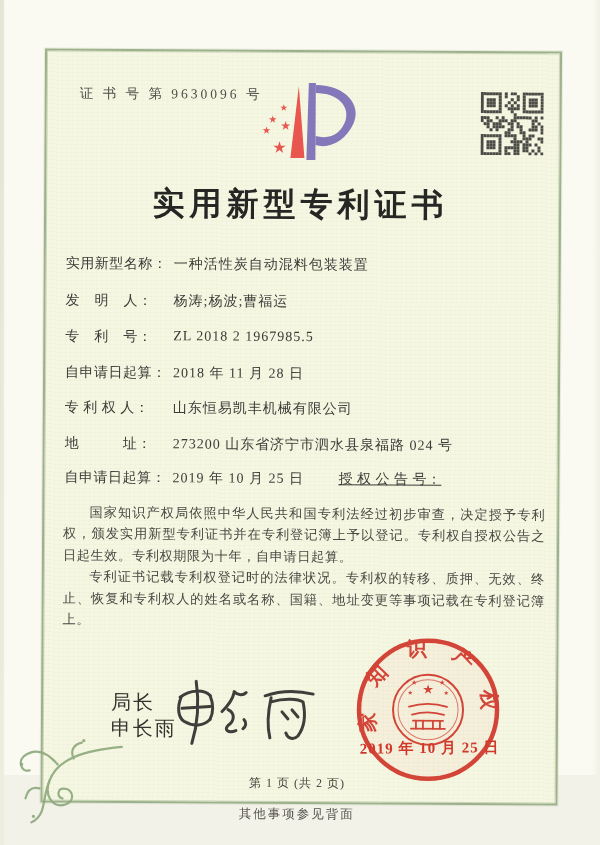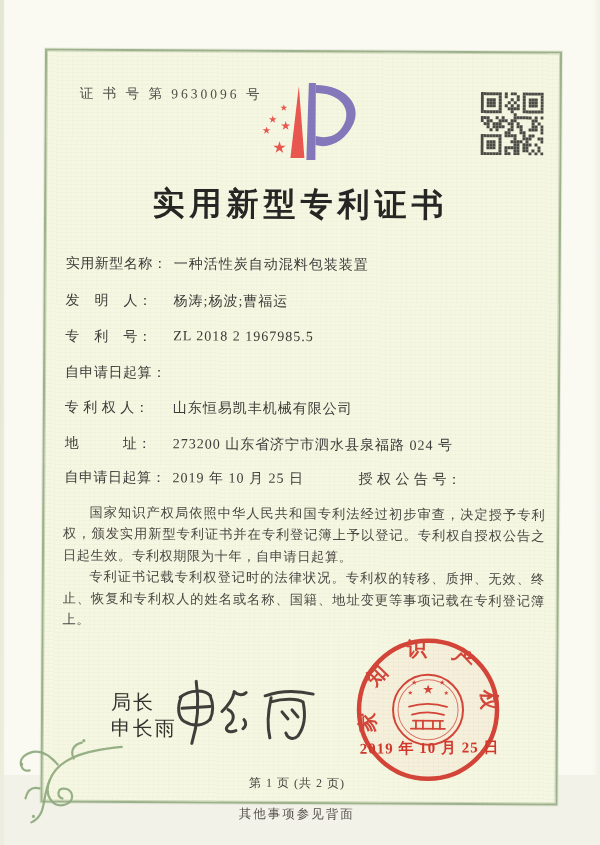--- a/index.html
+++ b/index.html
@@ -38,21 +38,21 @@
   }
   .row{
     position:absolute;left:65px;width:482px;display:flex;
     font-size:14px;color:#3c3b38;white-space:nowrap;
   }
   .row .lbl{width:108px;flex:none;letter-spacing:.5px;}
   .row .val{letter-spacing:1px;}
   .r0{top:256px}.r1{top:293px}.r2{top:329px}.r3{top:365px}.r4{top:400px}.r5{top:436px}
   .grant{top:470px}
   .grant .val1{width:166px;flex:none;}
-  .grant .lbl2{width:114px;flex:none;margin-left:20px;letter-spacing:.5px;}
+  .grant .lbl2{width:114px;flex:none;letter-spacing:.5px;text-decoration:underline;}
   .paras{
     position:absolute;left:64px;top:503px;width:482px;
     font-size:13.2px;line-height:1.62;color:#4a4843;
     text-align:justify;
   }
   .paras p{margin:0;text-indent:2em;letter-spacing:.6px;}
   .signer{position:absolute;left:113px;top:690px;font-size:20px;color:#34332f;line-height:26px;letter-spacing:2px;}
   .signature{position:absolute;left:172px;top:676px;width:148px;height:72px;}
   .seal{position:absolute;left:355px;top:636px;width:150px;height:150px;opacity:.92;}
   .seal-date{
@@ -331,20 +331,21 @@
     <div class="row r1">
       <span class="lbl">发　明　人：</span>
       <span class="val">杨涛;杨波;曹福运</span>
     </div>
     <div class="row r2">
       <span class="lbl">专　利　号：</span>
       <span class="val">ZL 2018 2 1967985.5</span>
     </div>
     <div class="row r3">
       <span class="lbl">自申请日起算：</span>
+      <span class="val">2018 年 11 月 28 日</span>
     </div>
     <div class="row r4">
       <span class="lbl">专 利 权 人：</span>
       <span class="val">山东恒易凯丰机械有限公司</span>
     </div>
     <div class="row r5">
       <span class="lbl">地　　　址：</span>
       <span class="val">273200 山东省济宁市泗水县泉福路 024 号</span>
     </div>
 

